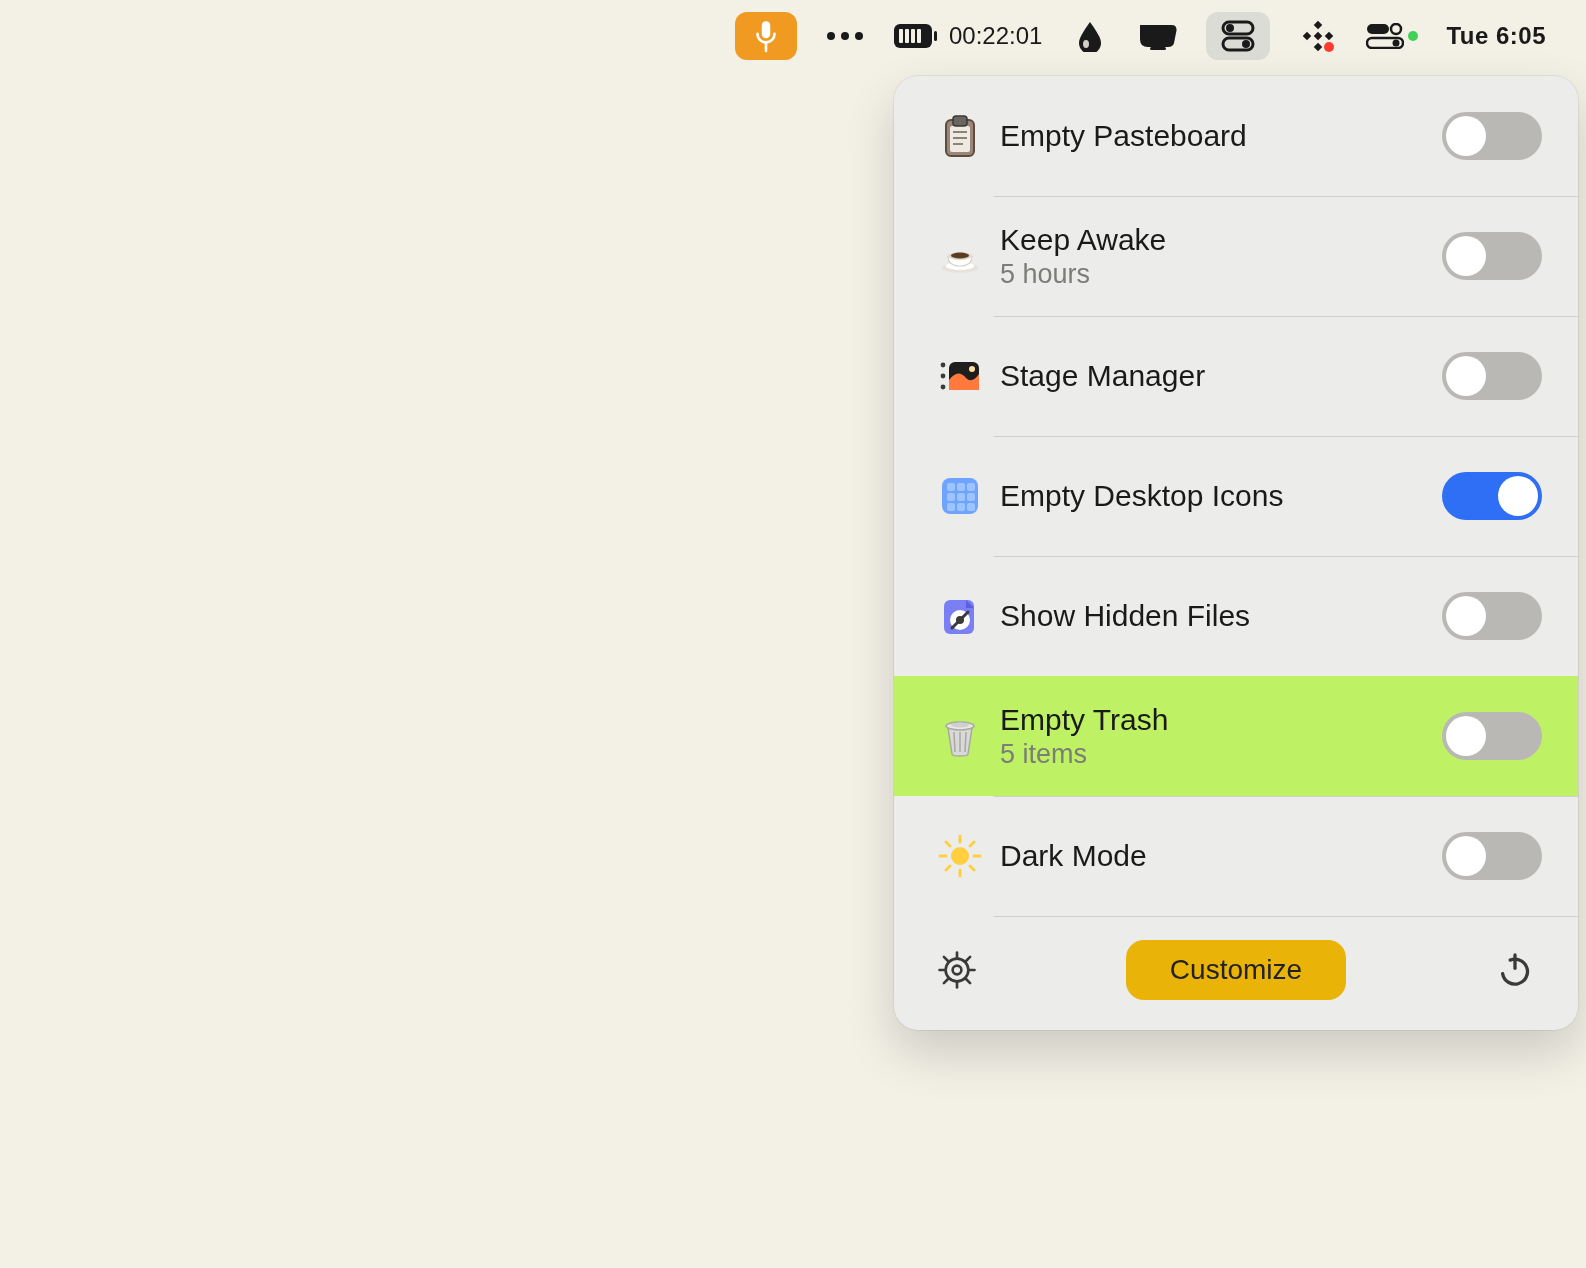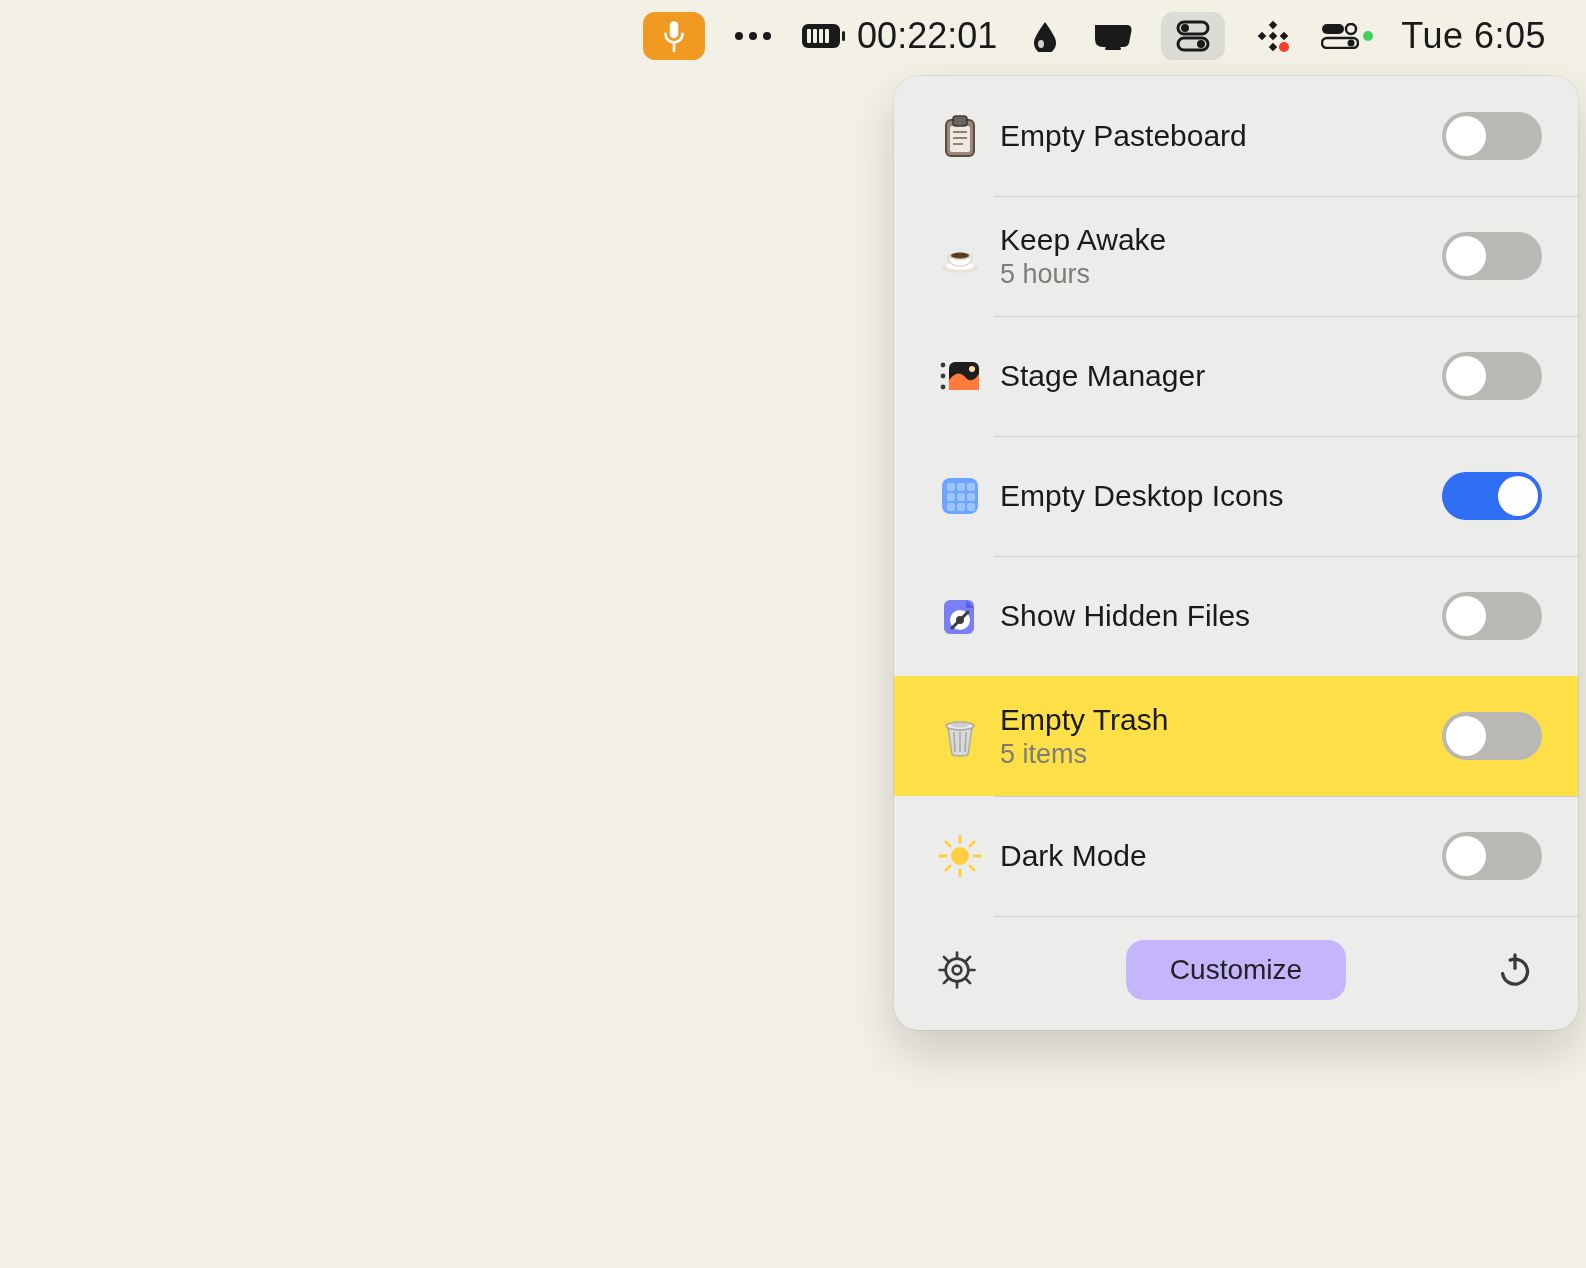--- a/index.html
+++ b/index.html
@@ -17,21 +17,21 @@
   .menubar {
     position: absolute;
     top: 0; left: 0; right: 0;
     height: 72px;
     background: #f3f0e6;
     display: flex;
     align-items: center;
     justify-content: flex-end;
     padding-right: 40px;
     gap: 28px;
-    font-size: 36px;
+    font-size: 24px;
     color: #1a1a1a;
   }
   .menubar .mb-item {
     display: flex;
     align-items: center;
     justify-content: center;
     height: 48px;
     min-width: 40px;
     border-radius: 12px;
   }
@@ -46,21 +46,21 @@
   .menubar .mb-mic svg { width: 26px; height: 34px; }
   .menubar .mb-dots {
     letter-spacing: 3px;
     font-weight: 900;
   }
   .menubar .mb-battery {
     display: flex; align-items: center; gap: 12px;
     font-variant-numeric: tabular-nums;
   }
   .menubar .clock {
-    font-weight: 400;
+    font-weight: 700;
     letter-spacing: 0.5px;
     justify-content: flex-end;
   }
   .green-dot {
     width: 10px; height: 10px;
     background: #3fd158;
     border-radius: 50%;
     margin-left: 4px;
   }
 
@@ -85,21 +85,21 @@
   .row + .row::before {
     content: "";
     position: absolute;
     top: 0;
     left: 100px;
     right: 0;
     height: 1px;
     background: rgba(0,0,0,0.12);
   }
   .row.hovered {
-    background: #fde047;
+    background: #bef264;
   }
   .row.hovered::before { display:none; }
   .row .icon-col {
     width: 60px;
     display: flex;
     align-items: center;
     justify-content: center;
     flex-shrink: 0;
     margin-right: 10px;
   }
@@ -156,21 +156,21 @@
     top:0; left:100px; right:0;
     height:1px;
     background:rgba(0,0,0,0.12);
   }
   .panel-footer .gear,
   .panel-footer .power {
     width: 46px; height: 46px;
     display: flex; align-items: center; justify-content: center;
   }
   .panel-footer .customize-btn {
-    background: #c4b5fd;
+    background: #eab308;
     border-radius: 18px;
     padding: 14px 44px;
     font-size: 28px;
     color: #222;
   }
 
   
   .icon-col svg { width: 48px; height: 48px; }
 
 </style>

